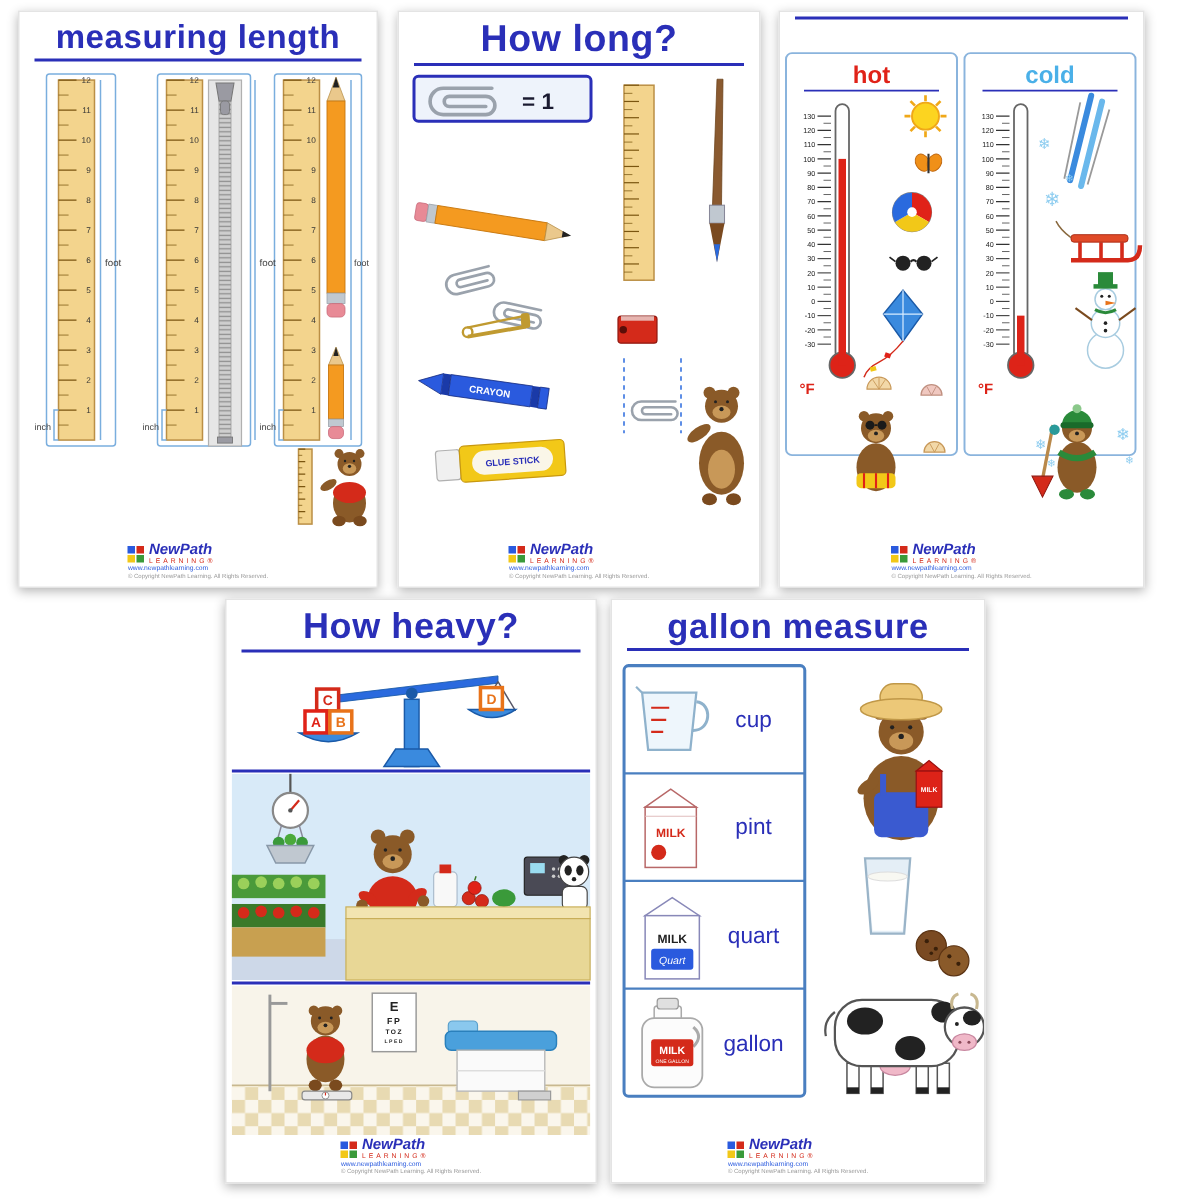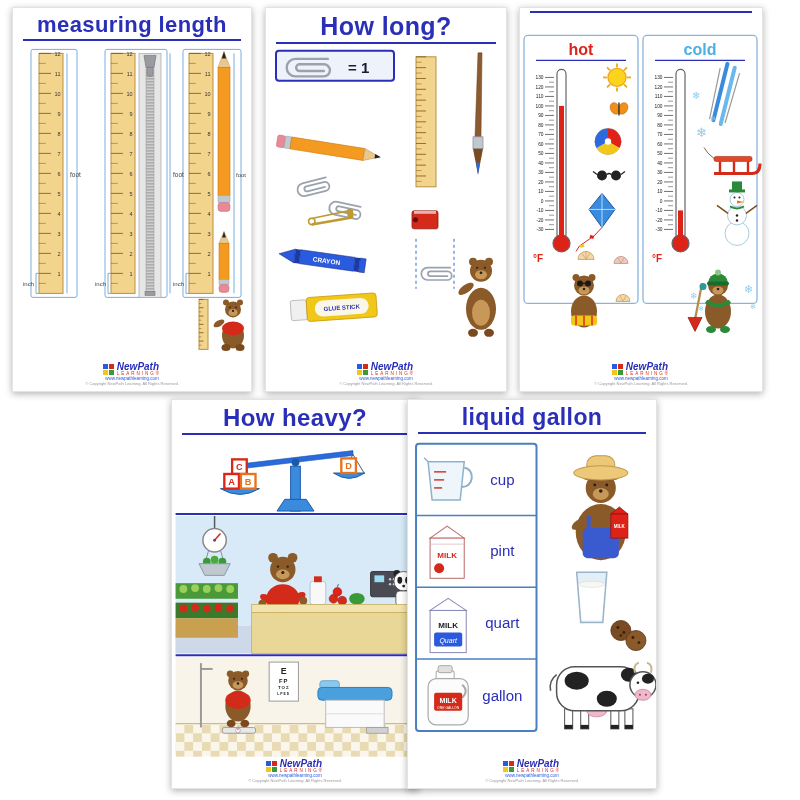--- a/index.html
+++ b/index.html
@@ -5,28 +5,28 @@
   html,body{margin:0;padding:0}
   body{width:800px;height:800px;background:#ffffff;font-family:"Liberation Sans",sans-serif;position:relative;overflow:hidden}
   #canvas{position:absolute;inset:0;background:#fff}
   .poster{position:absolute;background:#fff;border:1px solid #e4e4e4;box-shadow:0 2px 7px rgba(0,0,0,.30);display:flex;flex-direction:column;align-items:center}
   .poster-title{color:#2a2fb8;font-weight:bold;margin-top:5px;letter-spacing:.4px;line-height:1.05;white-space:nowrap}
   .title-rule{width:92%;border-top:2px solid #2a2fb8;margin-top:3px}
   .body-svg{width:100%;flex:1;display:block;font-family:"Liberation Sans",sans-serif}
   #p1{left:12px;top:7px;width:238px;height:383px}
   #p2{left:265px;top:7px;width:240px;height:383px}
   #p3{left:519px;top:7px;width:242px;height:383px}
-  #p4{left:171px;top:399px;width:246px;height:388px}
+  #p4{left:150px;top:399px;width:246px;height:388px}
   #p5{left:407px;top:399px;width:248px;height:388px}
   #p1 .poster-title{font-size:22px}
   #p2 .poster-title{font-size:25px}
   #p3 .poster-title{font-size:24px}
   #p4 .poster-title{font-size:24px}
   #p5 .poster-title{font-size:23px}
-  .np-footer{display:flex;flex-direction:column;align-items:center;margin:2px 0 4px 0}
+  .np-footer{display:flex;flex-direction:column;align-items:flex-start;margin:2px 0 4px 0}
   .np-row{display:flex;align-items:center;gap:3px}
   .np-grid{display:grid;grid-template-columns:5px 5px;grid-template-rows:5px 5px;gap:1px}
   .np-grid span{display:block;width:5px;height:5px}
   .q1{background:#2a5ade}.q2{background:#d42a1a}.q3{background:#f2c818}.q4{background:#3a9a3a}
   .np-stack{display:flex;flex-direction:column;line-height:1}
   .np-name{color:#2a2fb8;font-weight:bold;font-style:italic;font-size:10px}
   .np-learning{color:#d42a1a;font-size:4.5px;letter-spacing:2px}
   .np-web{color:#2a5ade;font-size:4.5px;line-height:1.3}
   .np-copy{color:#999;font-size:4px;line-height:1.2}
 </style>
@@ -823,21 +823,21 @@
           <span class="np-name">NewPath</span>
           <span class="np-learning">LEARNING®</span>
         </div>
       </div>
       <div class="np-web">www.newpathlearning.com</div>
       <div class="np-copy">© Copyright NewPath Learning. All Rights Reserved.</div>
     </div>
   </div>
 
   <div class="poster" id="p5">
-    <div class="poster-title">liquid gallon</div>
+    <div class="poster-title">gallon measure</div>
     <div class="title-rule"></div>
     <svg class="body-svg" viewBox="0 0 247 306">
       <rect x="8" y="2" width="120" height="286" rx="3" fill="#fff" stroke="#4a7fc0" stroke-width="2"></rect>
       <line x1="8" y1="73.5" x2="128" y2="73.5" stroke="#4a7fc0" stroke-width="1.5"></line>
       <line x1="8" y1="145" x2="128" y2="145" stroke="#4a7fc0" stroke-width="1.5"></line>
       <line x1="8" y1="216.5" x2="128" y2="216.5" stroke="#4a7fc0" stroke-width="1.5"></line>
 
       <g>
         <path d="M20,20 L56,20 L52,58 L24,58 Z" fill="#eef6fc" stroke="#8fb2cc" stroke-width="1.5"></path>
         <path d="M56,26 C67,27 66,46 53,45" fill="none" stroke="#8fb2cc" stroke-width="2"></path>

